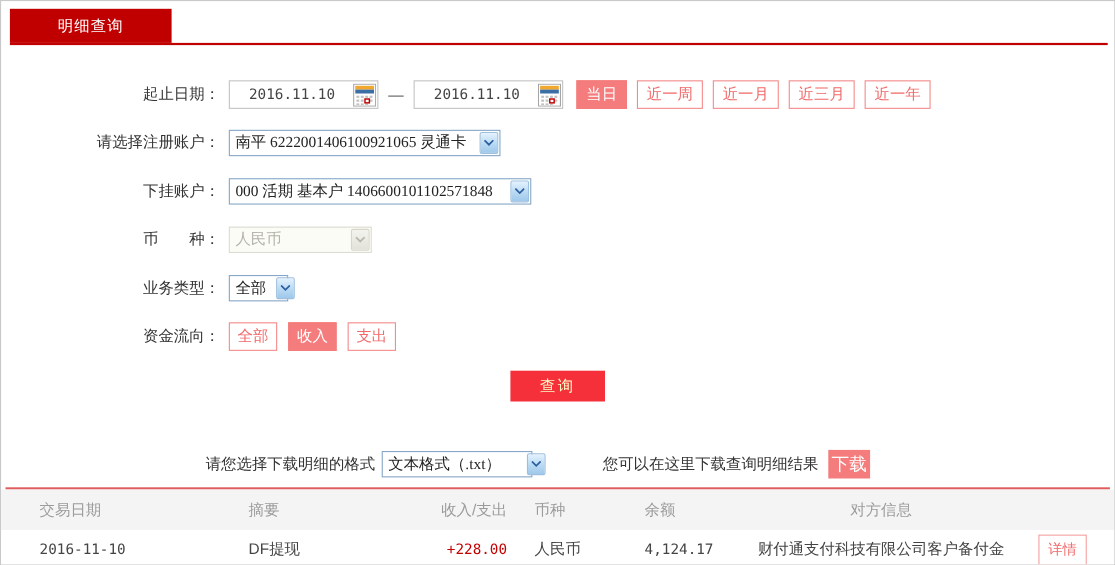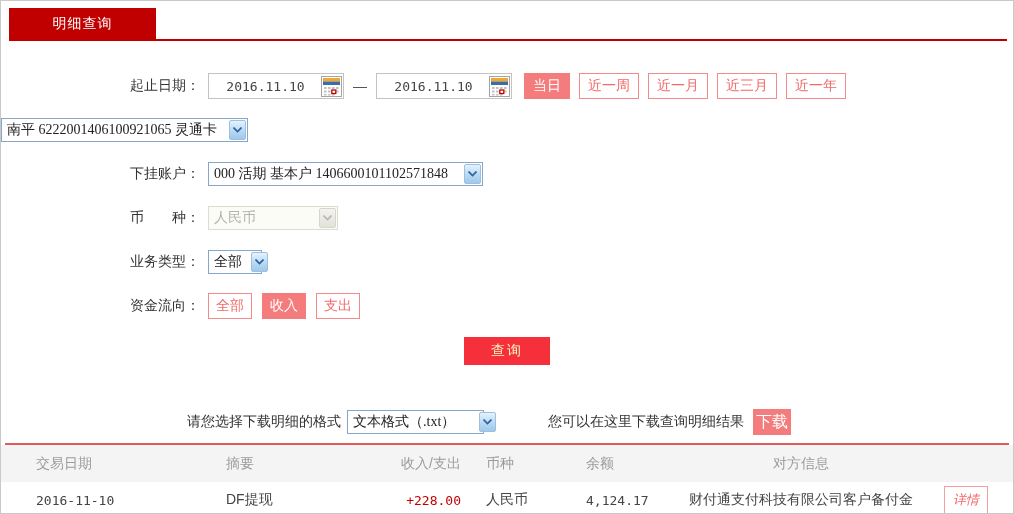--- a/index.html
+++ b/index.html
@@ -82,21 +82,21 @@
   
   .tbl { width: 100%; }
   .tbl-header { height: 37px; background: #f4f4f4; color: #9b9b9b; display: flex; align-items: center; font-size: 14px; }
   .tbl-row { height: 40px; background: #fff; display: flex; align-items: center; border-bottom: 4px solid #737373; color: #444; }
   .c1 { padding-left: 35px; width: 225px; }
   .c2 { width: 150px; }
   .c3 { width: 85px; text-align: right; }
   .c4 { margin-left: 25px; width: 70px; }
   .c5 { margin-left: 30px; width: 90px; }
   .c6 { width: 250px; text-align: center; white-space: nowrap; }
-  .c7 { width: 80px; text-align: center; font-style: italic; }
+  .c7 { width: 80px; text-align: center; }
   .amount-pos { color: #c40000; }
   .num { font-family: "DejaVu Sans Mono", monospace; font-size: 13px; }
   .detail-btn {
     display: inline-block; border: 1px solid #f4a0a0; color: #f16a6a; background: #fff;
     padding: 4px 8px; font-size: 13px; cursor: pointer; font-family: inherit;
   }
   .bottom-strip { height: 8px; background: #f0f0f0; }
 </style>
 </head>
 <body>
@@ -164,20 +164,21 @@
       <span class="range-btns">
         <span class="pill-btn filled">当日</span>
         <span class="pill-btn">近一周</span>
         <span class="pill-btn">近一月</span>
         <span class="pill-btn">近三月</span>
         <span class="pill-btn">近一年</span>
       </span>
     </div>
 
     <div class="form-row">
+      <span class="form-label">请选择注册账户：</span>
       <span class="xp-select w-register">
         <span class="sel-text">南平 6222001406100921065 灵通卡</span>
         <span class="xp-arrow">
           <svg width="9" height="6" viewBox="0 0 9 6">
               <path d="M0.5 0.5 L4.5 4.5 L8.5 0.5" fill="none" stroke="#2c5f9e" stroke-width="1.6"></path>
             </svg>
         </span>
       </span>
     </div>
 

